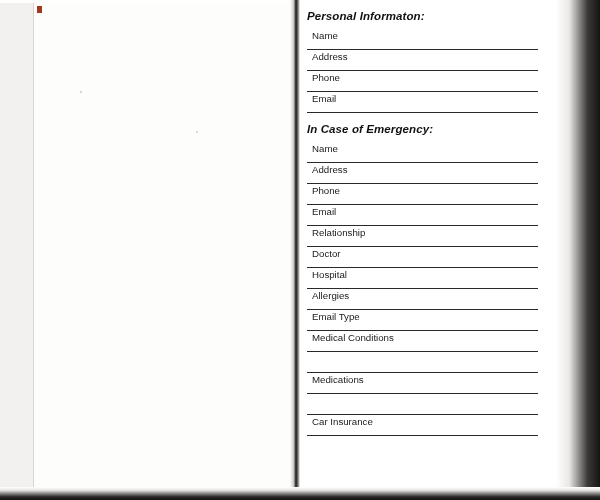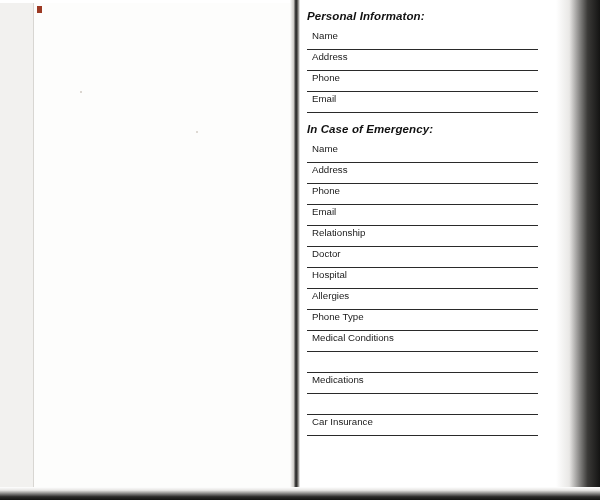--- a/index.html
+++ b/index.html
@@ -190,21 +190,21 @@
     </div>
     <div class="field">
       <span class="field-label">Hospital</span>
       <span class="field-line"></span>
     </div>
     <div class="field">
       <span class="field-label">Allergies</span>
       <span class="field-line"></span>
     </div>
     <div class="field">
-      <span class="field-label">Phone Type</span>
+      <span class="field-label">Email Type</span>
       <span class="field-line"></span>
     </div>
     <div class="field">
       <span class="field-label">Medical Conditions</span>
       <span class="field-line"></span>
     </div>
     <div class="field blank">
 
       <span class="field-line"></span>
     </div>

